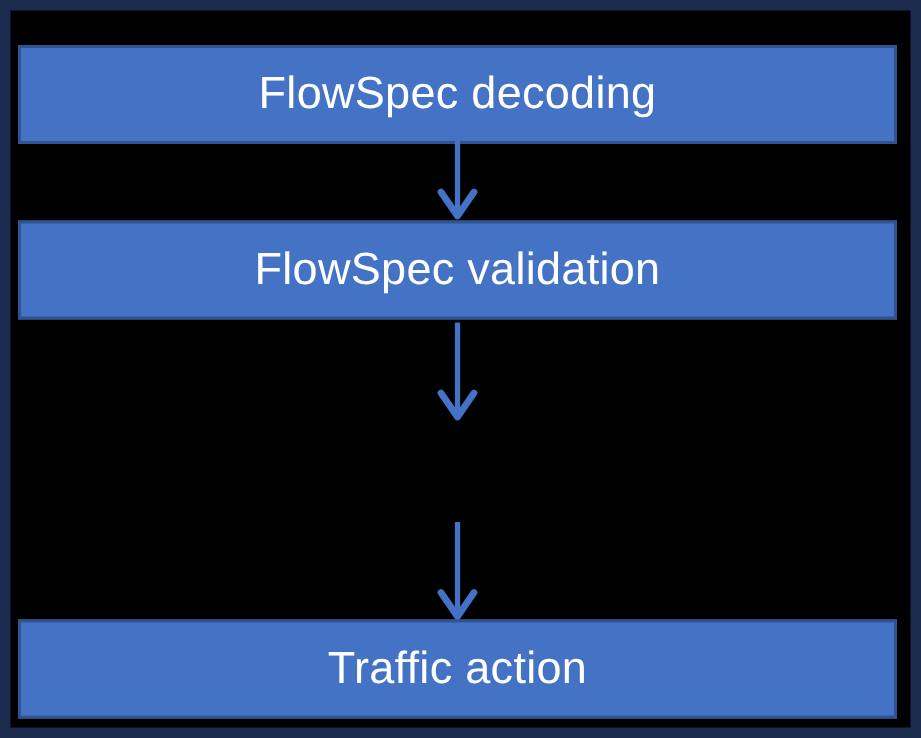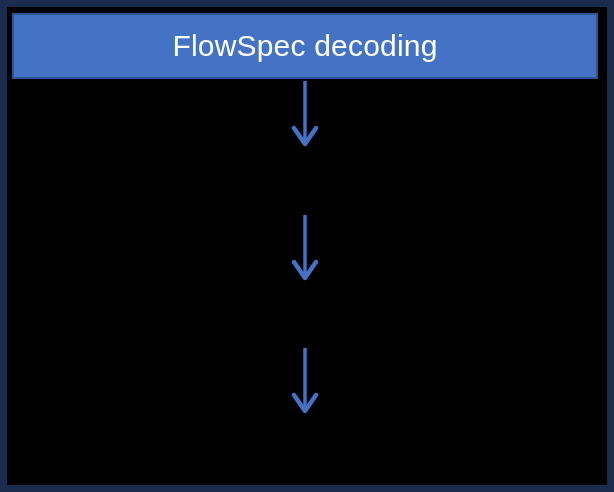--- a/index.html
+++ b/index.html
@@ -33,21 +33,21 @@
     align-items:center;
     justify-content:center;
   }
   .node-label{
     color:var(--text);
     font-size:30px;
     font-weight:400;
     letter-spacing:0.2px;
     white-space:nowrap;
   }
-  .node-1{top:6px;}       
+  .node-1{top:23px;}       
   .node-2{top:140px;}     
   .node-3{top:273px;}     
   .node-4{top:406px;}     
   .arrow{
     position:absolute;
     left:278px;            
     width:40px;
     height:67px;
   }
   .arrow-1{top:73px;}      
@@ -66,30 +66,36 @@
     <span class="node-label">FlowSpec decoding</span>
   </div>
 
   <div class="arrow arrow-1">
     <svg viewBox="0 0 40 67" aria-hidden="true">
       <line x1="20" y1="1" x2="20" y2="63"></line>
       <polyline points="9,48 20,64 31,48"></polyline>
     </svg>
   </div>
 
+  <div class="node node-2">
+    <span class="node-label">FlowSpec validation</span>
+  </div>
 
   <div class="arrow arrow-2">
     <svg viewBox="0 0 40 67" aria-hidden="true">
       <line x1="20" y1="1" x2="20" y2="63"></line>
       <polyline points="9,48 20,64 31,48"></polyline>
     </svg>
   </div>
 
 
   <div class="arrow arrow-3">
     <svg viewBox="0 0 40 67" aria-hidden="true">
       <line x1="20" y1="1" x2="20" y2="63"></line>
       <polyline points="9,48 20,64 31,48"></polyline>
     </svg>
   </div>
 
+  <div class="node node-4">
+    <span class="node-label">Traffic action</span>
+  </div>
 
 </div>
 
 </body></html>

